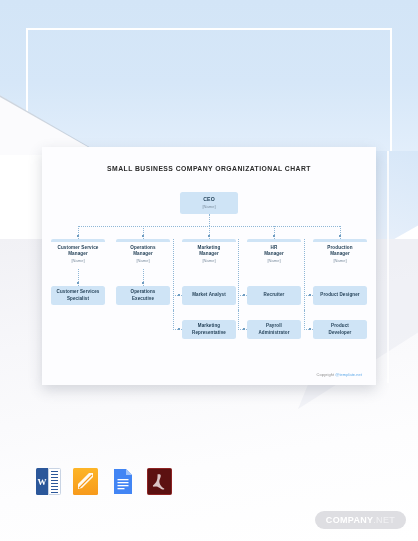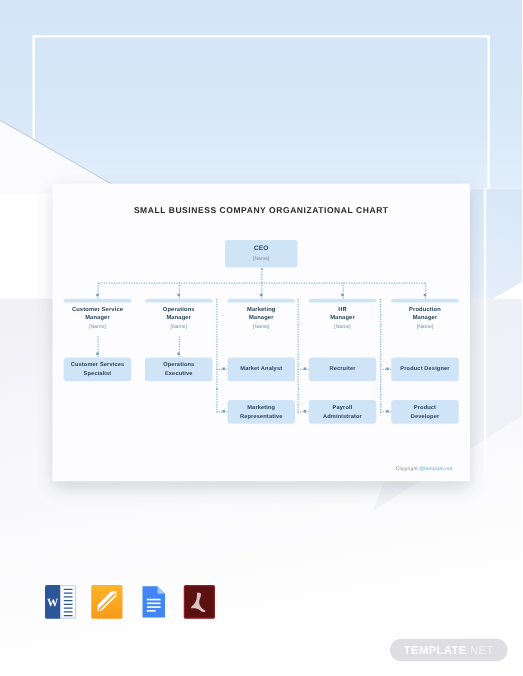--- a/index.html
+++ b/index.html
@@ -446,15 +446,15 @@
     </div>
 
     <div class="fmt-icon fmt-pdf">
       <svg width="19" height="20" viewBox="0 0 19 20" aria-hidden="true">
         <path d="M9.6 2.2 c1 0 1.4 1 1.1 2.3 c-.3 1.4-1.4 3.4-1.4 5.1 c0 2 1.3 4.2 2.6 5.3 c1.2 1 2.6 1.3 2.4 2.2 c-.2.8-1.7.6-3.2-.2 c-1.6-.9-3-2.1-4.6-2.3 c-1.6-.2-3.3.5-3.6-.3 c-.3-.9 1.1-1.7 2.3-3 c1.2-1.3 2-3.3 2.2-5.1 c.2-1.8.2-4 .2-4 z" fill="#e8d9d9" opacity=".9"></path>
       </svg>
     </div>
 
   </div>
 
-  <div id="watermark"><span class="wm-bold">TEMPLATE</span><span class="wm-light">.NET</span></div>
+  <div id="watermark"><span class="wm-bold">COMPANY</span><span class="wm-light">.NET</span></div>
 
 </div>
 
 </body></html>

